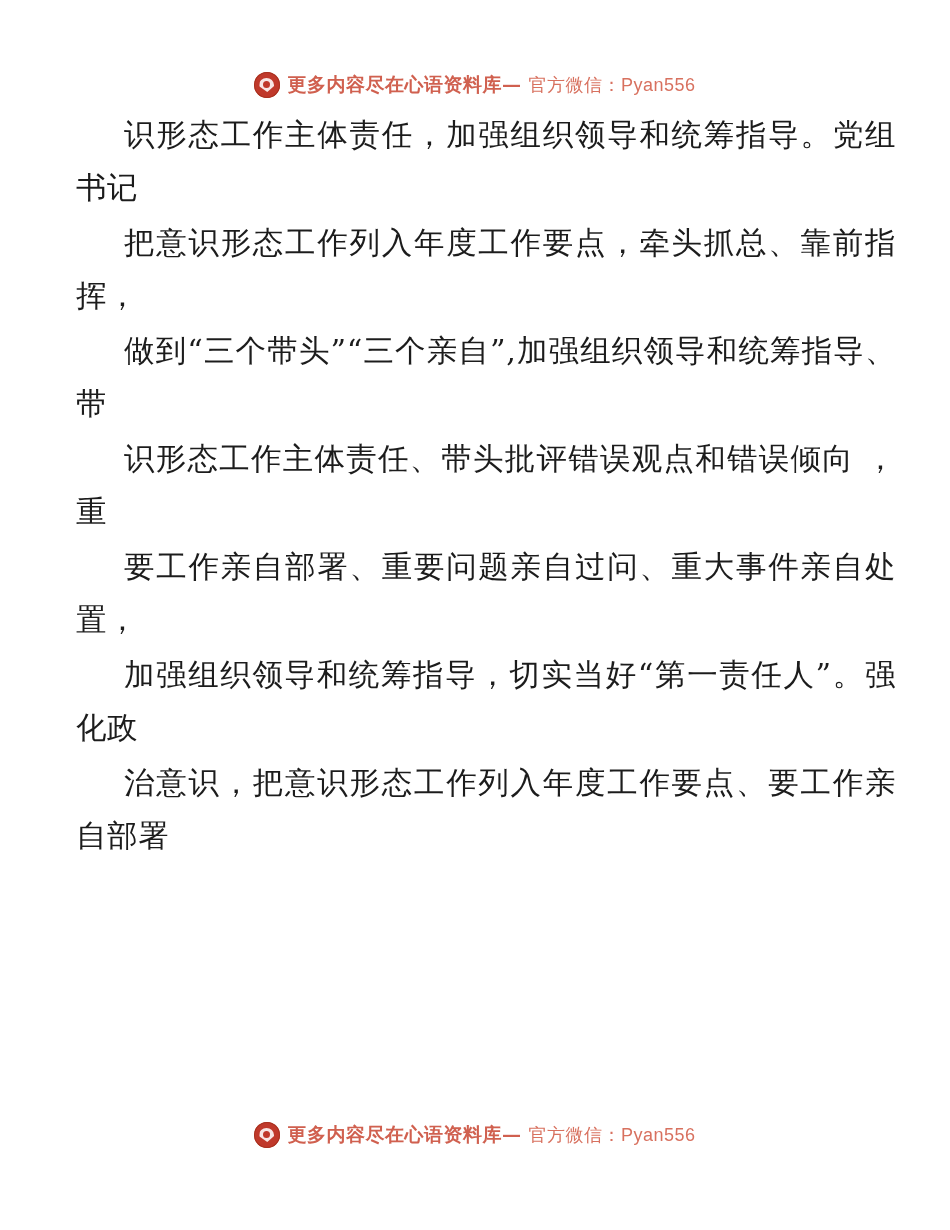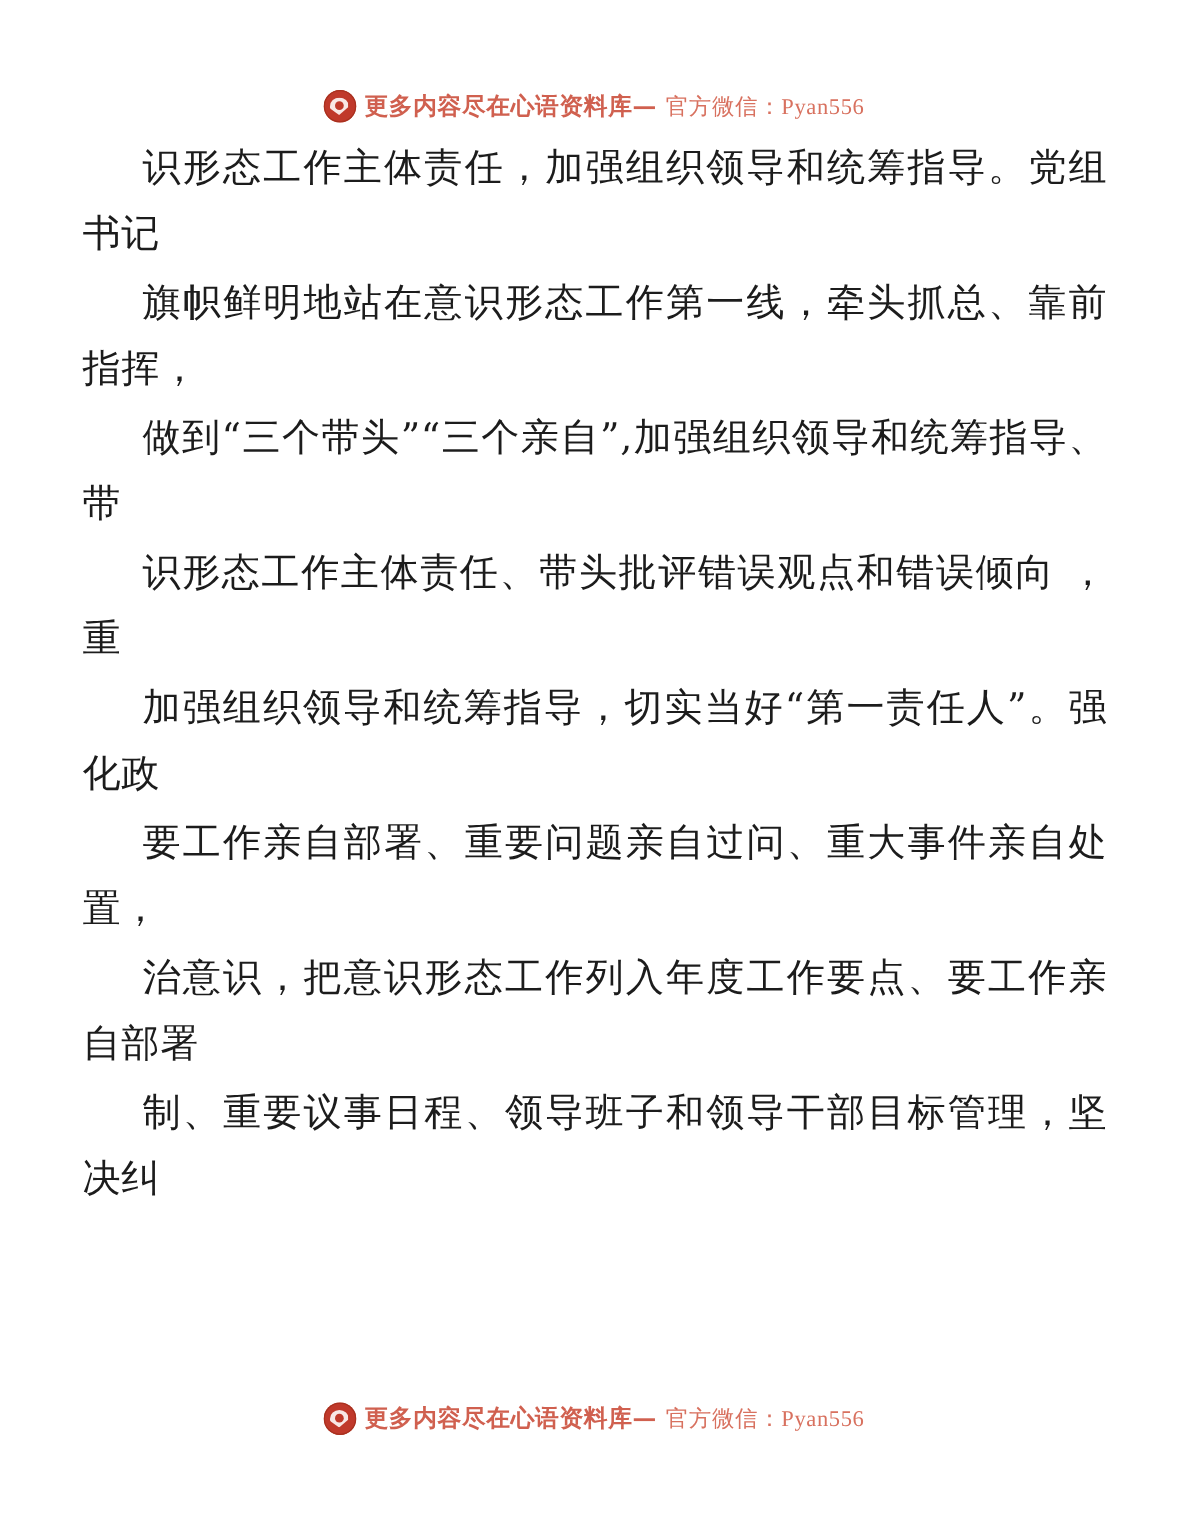--- a/index.html
+++ b/index.html
@@ -66,30 +66,30 @@
     background: #c0392b;
   }
   .wm-text {
     font-family: "DejaVu Serif", serif;
     font-weight: bold;
     font-size: 19px;
     color: #d0604f;
     letter-spacing: 0.5px;
   }
   .wm-text-2 {
-    font-family: Liberation Serif, serif;
+    font-family: Liberation Sans, sans-serif;
     font-size: 18px;
     color: #d8715f;
     letter-spacing: 0.5px;
   }
 
   
   .doc-body {
     position: absolute;
-    left: 66px;
+    left: 76px;
     top: 108px;
     width: 820px;
   }
   .para {
     font-size: 30.5px;
     line-height: 53px;
     color: #1c1c1c;
     text-indent: 48px;
     margin: 0 0 2px 0;
     letter-spacing: 0.6px;
@@ -103,27 +103,26 @@
 <div class="page">
 
   <div class="watermark top">
     <div class="wm-logo"></div>
     <span class="wm-text">更多内容尽在心语资料库—</span>
     <span class="wm-text-2">官方微信：Pyan556</span>
   </div>
 
   <div class="doc-body">
     <p class="para">识形态工作主体责任，加强组织领导和统筹指导。党组 书记</p>
-    <p class="para">旗帜鲜明地站在意识形态工作第一线，牵头抓总、靠前指挥，</p>
+    <p class="para">把意识形态工作列入年度工作要点，牵头抓总、靠前指挥，</p>
     <p class="para">做到“三个带头”“三个亲自”,加强组织领导和统筹指导、带</p>
     <p class="para">识形态工作主体责任、带头批评错误观点和错误倾向 ，重</p>
+    <p class="para">要工作亲自部署、重要问题亲自过问、重大事件亲自处置，</p>
     <p class="para">加强组织领导和统筹指导，切实当好“第一责任人”。强化政</p>
-    <p class="para">要工作亲自部署、重要问题亲自过问、重大事件亲自处置，</p>
     <p class="para">治意识，把意识形态工作列入年度工作要点、要工作亲自部署</p>
-    <p class="para">制、重要议事日程、领导班子和领导干部目标管理，坚决纠</p>
   </div>
 
   <div class="watermark bottom">
     <div class="wm-logo"></div>
     <span class="wm-text">更多内容尽在心语资料库—</span>
     <span class="wm-text-2">官方微信：Pyan556</span>
   </div>
 
 </div>
 

